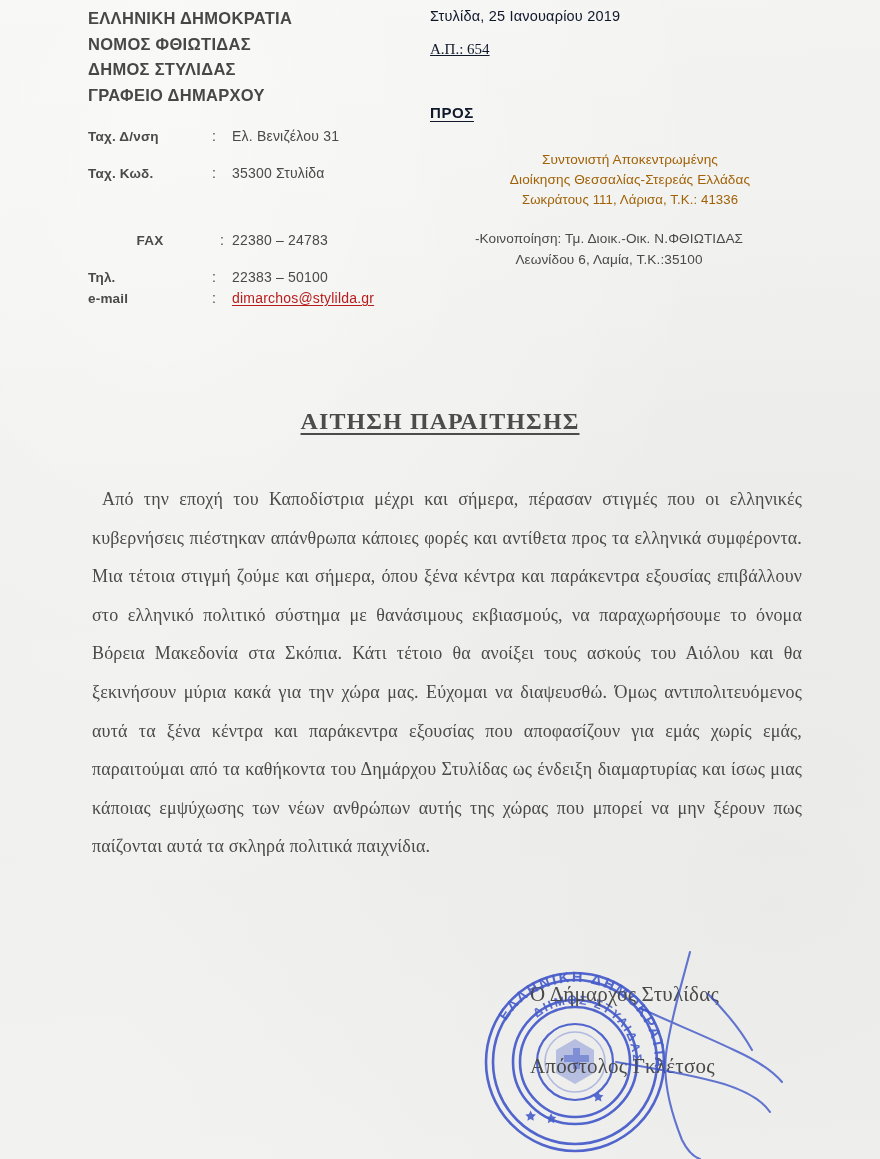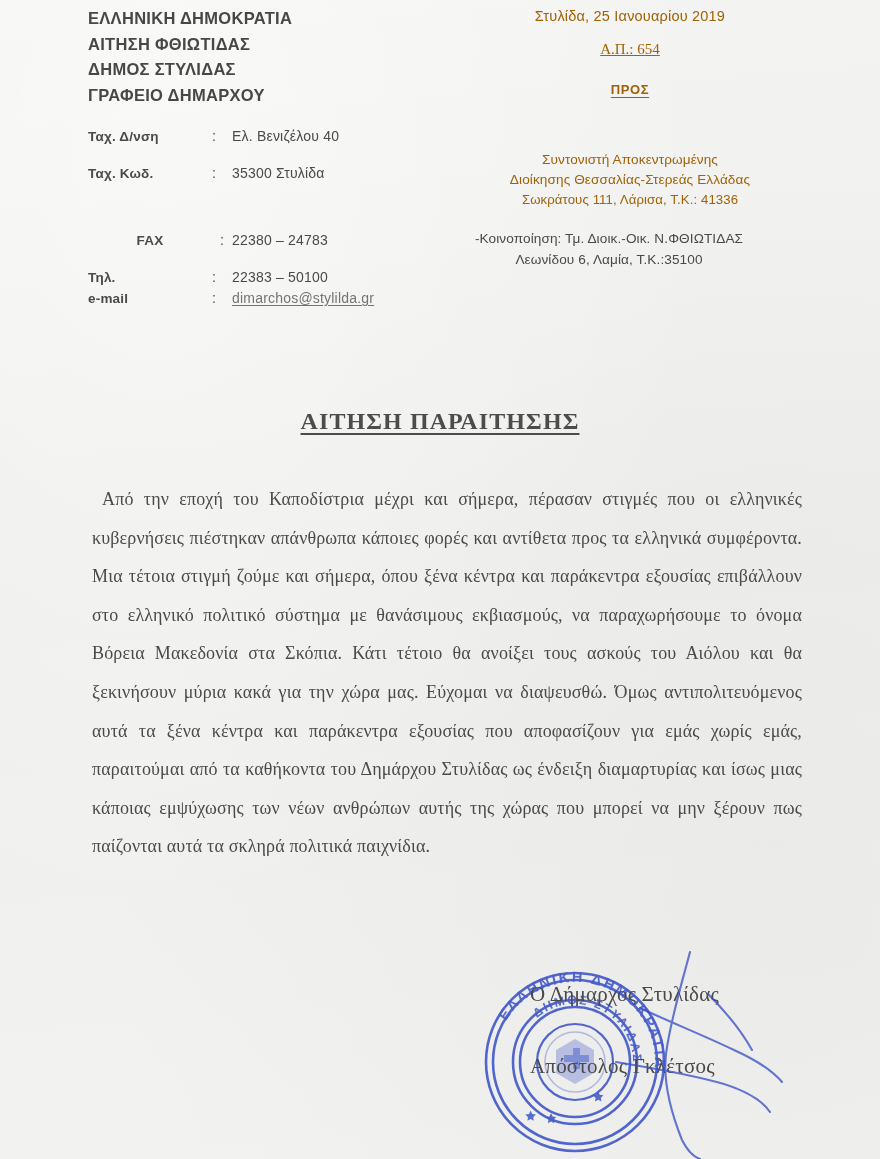--- a/index.html
+++ b/index.html
@@ -74,48 +74,47 @@
   .c-colon {
     width: 20px;
     font-weight: normal;
   }
   .c-value {
     font-size: 14px;
     letter-spacing: 0.2px;
     white-space: nowrap;
   }
   .c-value.link {
-    color: #737373;
+    color: #b91c1c;
     text-decoration: underline;
     text-underline-offset: 2px;
   }
 
   
   .rhead {
     position: absolute;
     left: 430px;
     top: 8px;
     width: 400px;
-    text-align: center;
-    color: #a16207;
+    color: #0f172a;
   }
   .doc-place-date {
     font-size: 14.5px;
     letter-spacing: 0.2px;
   }
   .doc-protocol {
     margin-top: 17px;
     font-family: "Liberation Serif", serif;
     font-size: 15px;
     text-decoration: underline;
   }
   .pros {
-    margin-top: 24px;
+    margin-top: 46px;
     font-weight: bold;
-    font-size: 13px;
+    font-size: 15px;
     letter-spacing: 0.6px;
     text-decoration: underline;
     text-underline-offset: 3px;
   }
 
   .recipient {
     position: absolute;
     left: 430px;
     top: 150px;
     width: 400px;
@@ -210,31 +209,31 @@
 </style>
 </head>
 <body>
 
 <div class="paper-grain"></div>
 
 <div class="sheet">
 
   <div class="letterhead">
     <div>ΕΛΛΗΝΙΚΗ ΔΗΜΟΚΡΑΤΙΑ</div>
-    <div>ΑΙΤΗΣΗ ΦΘΙΩΤΙΔΑΣ</div>
+    <div>ΝΟΜΟΣ ΦΘΙΩΤΙΔΑΣ</div>
     <div>ΔΗΜΟΣ ΣΤΥΛΙΔΑΣ</div>
     <div>ΓΡΑΦΕΙΟ ΔΗΜΑΡΧΟΥ</div>
   </div>
 
   <div class="contact">
 
     <div class="contact-row gap-a">
       <span class="c-label">Ταχ. Δ/νση</span>
       <span class="c-colon">:</span>
-      <span class="c-value">Ελ. Βενιζέλου 40</span>
+      <span class="c-value">Ελ. Βενιζέλου 31</span>
     </div>
 
     <div class="contact-row gap-b">
       <span class="c-label">Ταχ. Κωδ.</span>
       <span class="c-colon">:</span>
       <span class="c-value">35300 Στυλίδα</span>
     </div>
 
     <div class="contact-row gap-c">
       <span class="c-label">FAX</span>

